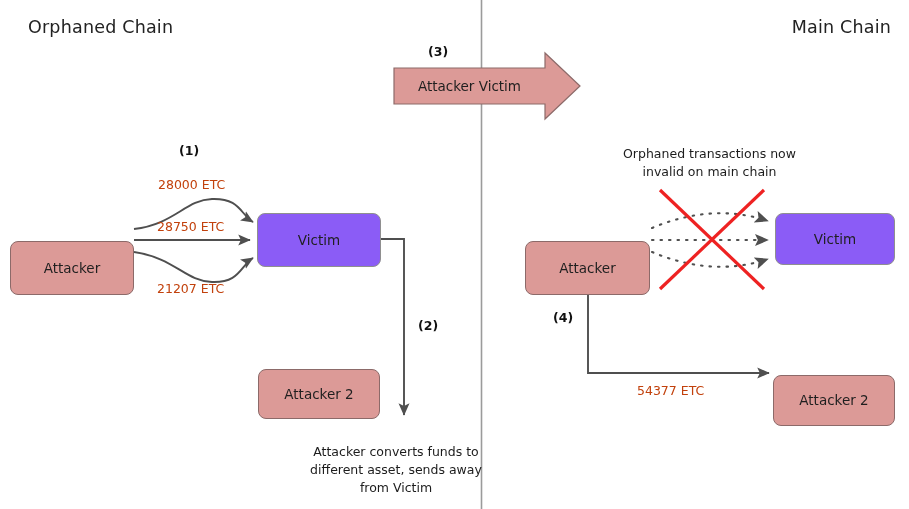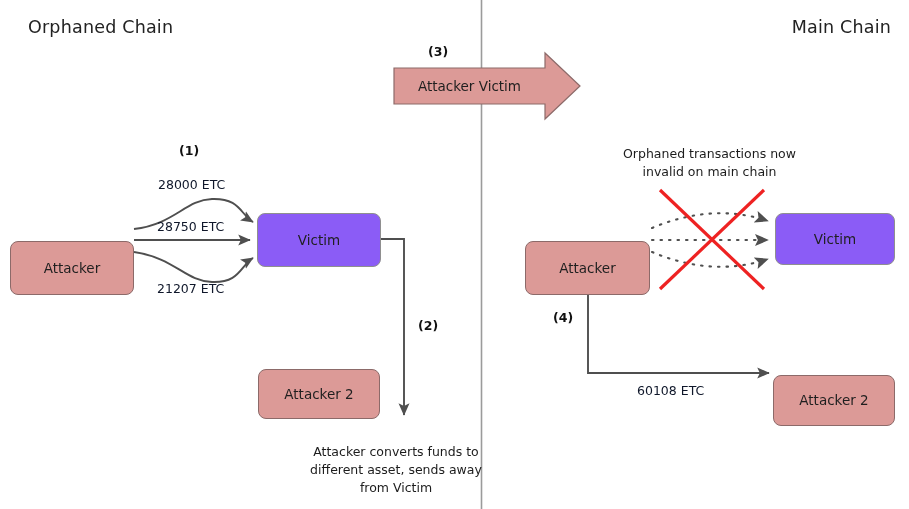--- a/index.html
+++ b/index.html
@@ -56,21 +56,21 @@
   #node-victim-left     { left: 257px; top: 213px; width: 124px; height: 54px; }
   #node-attacker2-left  { left: 258px; top: 341px; width: 122px; height: 50px; }
   
   #node-attacker-right  { left: 525px; top: 213px; width: 125px; height: 54px; }
   #node-victim-right    { left: 775px; top: 213px; width: 120px; height: 52px; }
   #node-attacker2-right { left: 773px; top: 347px; width: 122px; height: 51px; }
 
   .edge-label {
     position: absolute;
     font-size: 12.5px;
-    color: #0f172a;
+    color: #c2410c;
     white-space: nowrap;
   }
   #label-28000 { left: 158px; top: 177px; }
   #label-28750 { left: 157px; top: 219px; }
   #label-21207 { left: 157px; top: 281px; }
   #label-77955 { left: 637px; top: 383px; }
 
   .step-label {
     position: absolute;
     font-size: 12.5px;
@@ -190,15 +190,15 @@
   <div class="node grey" id="node-victim-right">
     <span>Victim</span>
   </div>
 
   <div class="node pink" id="node-attacker2-right">
     <span>Attacker 2</span>
   </div>
 
   <div class="note" id="note-orphaned">Orphaned transactions now invalid on main chain</div>
 
-  <div class="edge-label" id="label-77955">60108 ETC</div>
+  <div class="edge-label" id="label-77955">54377 ETC</div>
 
 </div>
 
 </body></html>

